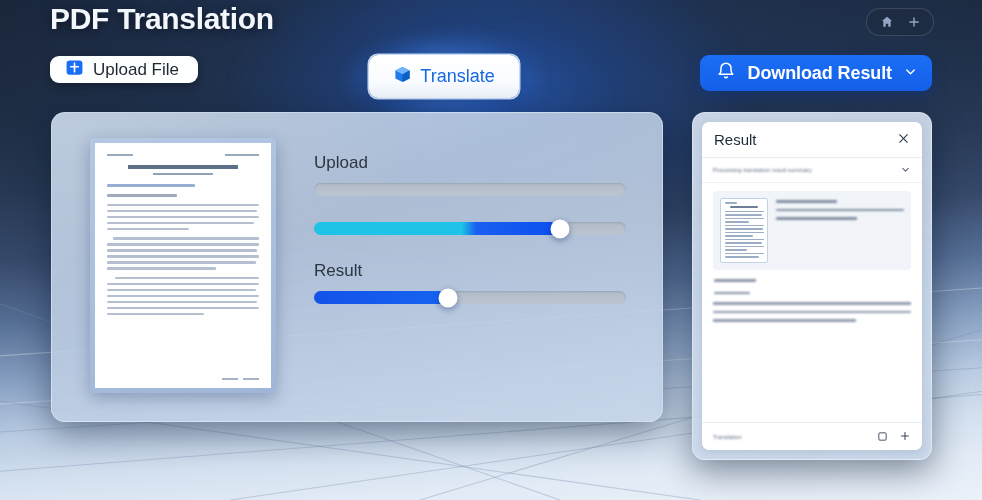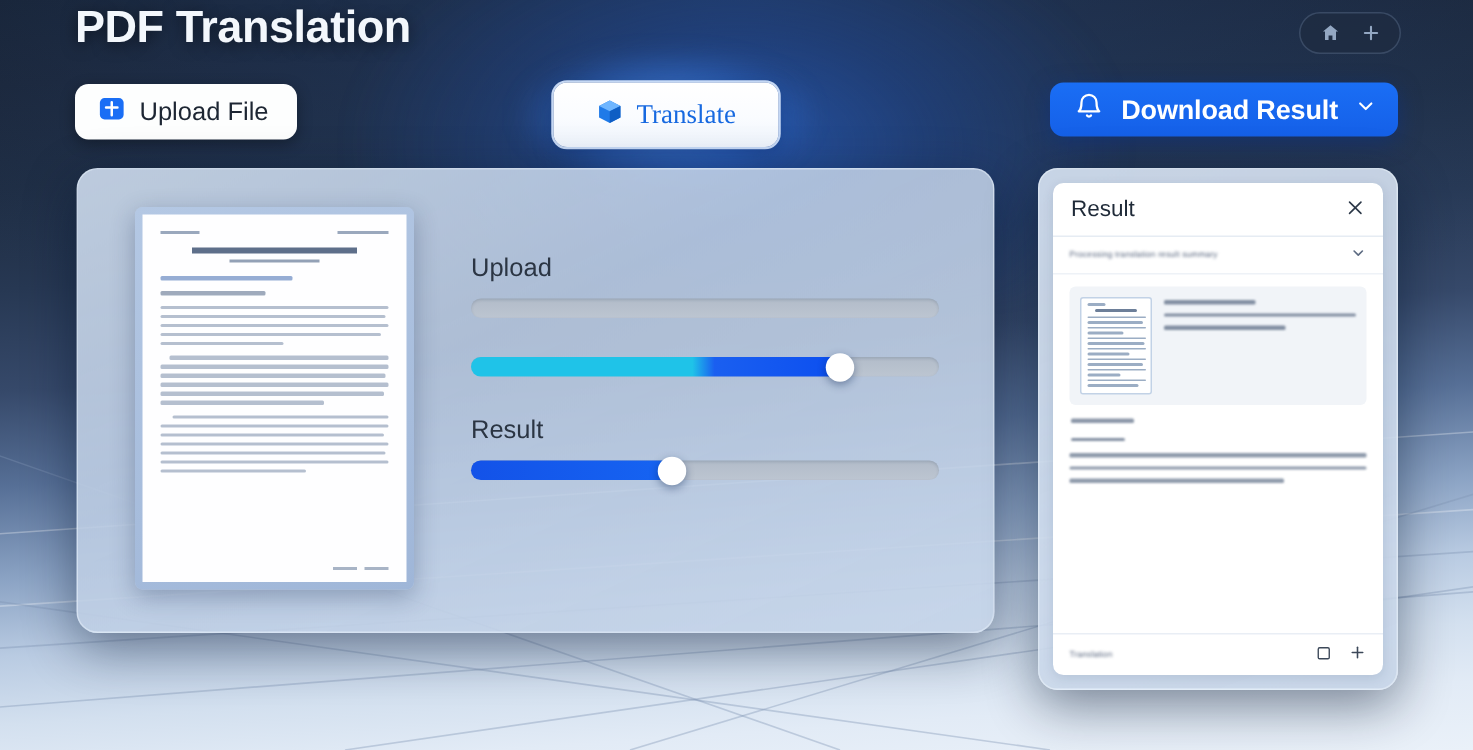--- a/index.html
+++ b/index.html
@@ -81,38 +81,38 @@
     justify-content: space-around;
     padding: 0 6px;
   }
   .home-pill .ic { display: flex; align-items: center; justify-content: center; }
   .home-pill svg { display: block; }
 
   
   .upload-btn {
     position: absolute;
     left: 50px; top: 56px;
-    height: 37px;
+    height: 27px;
     border-radius: 9px;
     background: #fdfefe;
     display: flex;
     align-items: center;
     gap: 9px;
     padding: 0 19px 0 15px;
     box-shadow: 0 3px 10px rgba(0,0,0,0.33);
   }
   .upload-btn .label {
     font-size: 17px;
     color: #1d2633;
     font-weight: normal;
   }
 
   .translate-wrap {
     position: absolute;
-    left: 369px; top: 55px; font-family: Liberation Serif, serif;
+    left: 369px; top: 55px;
   }
   .translate-glow {
     position: absolute;
     left: -22px; top: -20px;
     width: 194px; height: 85px;
     border-radius: 34px;
     background: radial-gradient(ellipse at 50% 50%,
         rgba(120,180,255,0.70) 0%,
         rgba(60,130,240,0.40) 42%,
         rgba(30,90,210,0.0) 75%);
@@ -223,21 +223,21 @@
     display: flex; gap: 5px;
   }
   .doc-foot i { display: block; width: 16px; height: 2.2px; background: #a8b4c6; filter: blur(0.5px); }
 
   
   .sliders {
     position: absolute;
     left: 262px; top: 40px;
     width: 312px;
   }
-  .slider-row { margin-bottom: 26px; margin-top: 16px; }
+  .slider-row { margin-bottom: 26px; }
   .slider-row:last-child { margin-bottom: 0; }
   .slider-label {
     font-size: 17px;
     color: #2b3543;
     margin-bottom: 10px;
   }
   .track {
     position: relative;
     height: 13px;
     border-radius: 7px;

